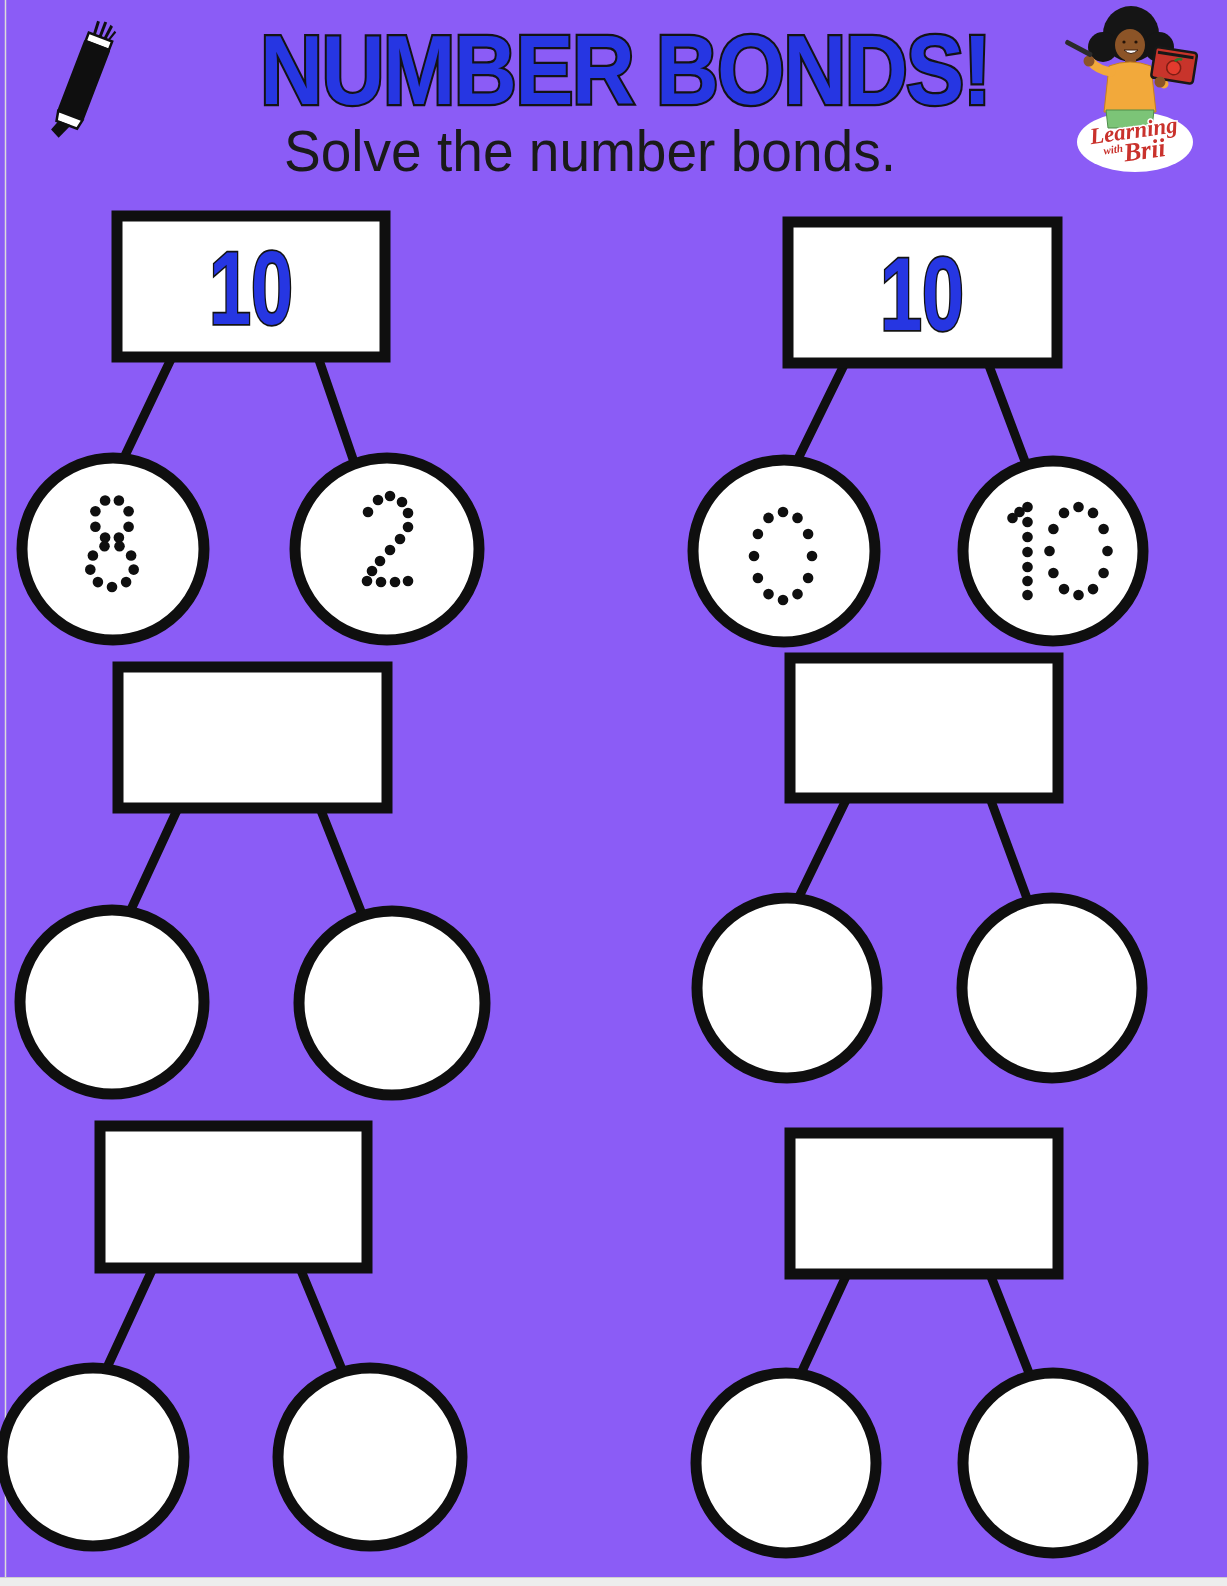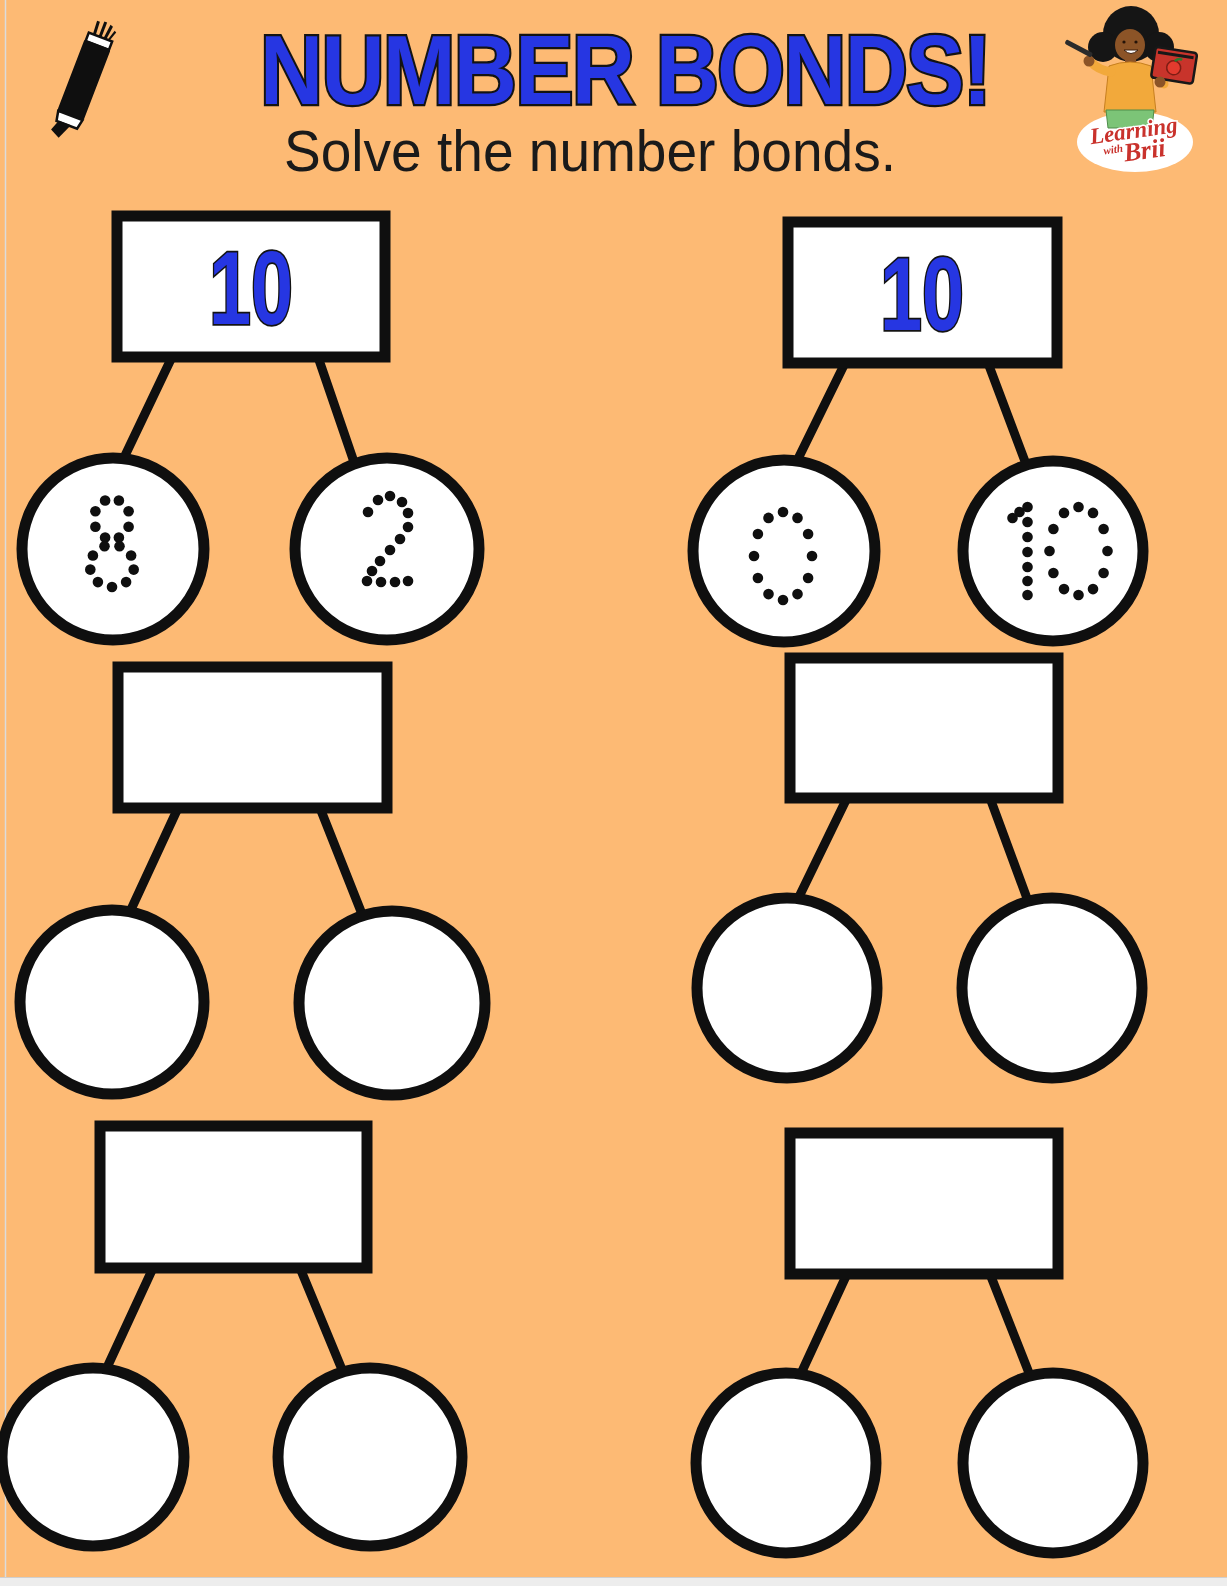--- a/index.html
+++ b/index.html
@@ -1,16 +1,16 @@
 <!DOCTYPE html>
 <html><head>
 <meta charset="utf-8">
 <style>
   html,body{margin:0;padding:0;background:#ffffff;}
-  .page{position:relative;width:1227px;height:1586px;background:#fdba74;overflow:hidden;
+  .page{position:relative;width:1227px;height:1586px;background:#8b5cf6;overflow:hidden;
         font-family:"Liberation Sans",sans-serif;}
   svg{display:block;}
   .title-text{font-family:"Liberation Sans",sans-serif;font-weight:bold;font-size:99px;
               fill:#2636E2;stroke:#131313;stroke-width:4.5px;paint-order:stroke;letter-spacing:-2px;}
   .subtitle-text{font-family:"Liberation Sans",sans-serif;font-size:57px;fill:#1a1a1a;}
   .blue-num{font-family:"Liberation Sans",sans-serif;font-weight:bold;font-size:104px;
             fill:#2636E2;stroke:#131313;stroke-width:3.5px;paint-order:stroke;}
   .shape{fill:#ffffff;stroke:#0f0f0f;stroke-width:11px;}
   .bond-line{stroke:#0f0f0f;stroke-width:9px;stroke-linecap:round;}
   .logo-script{font-family:"Liberation Serif",serif;font-style:italic;font-weight:bold;

